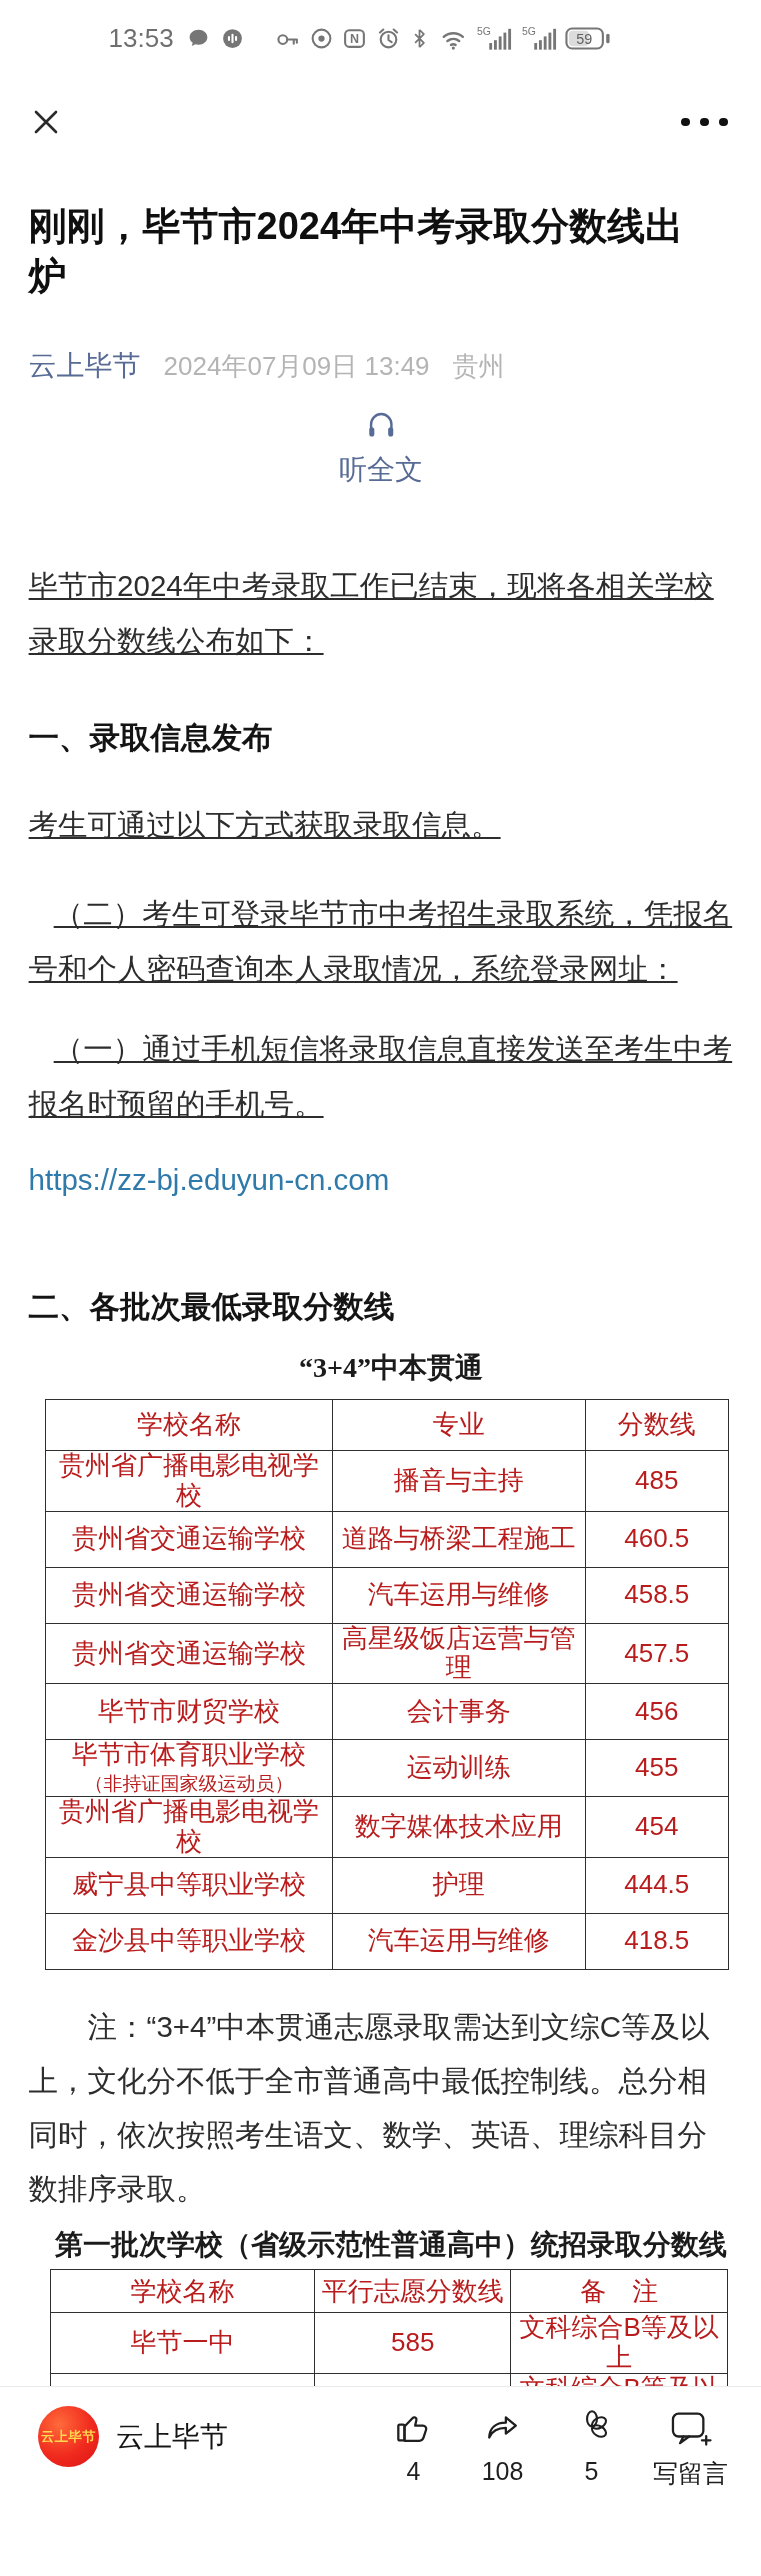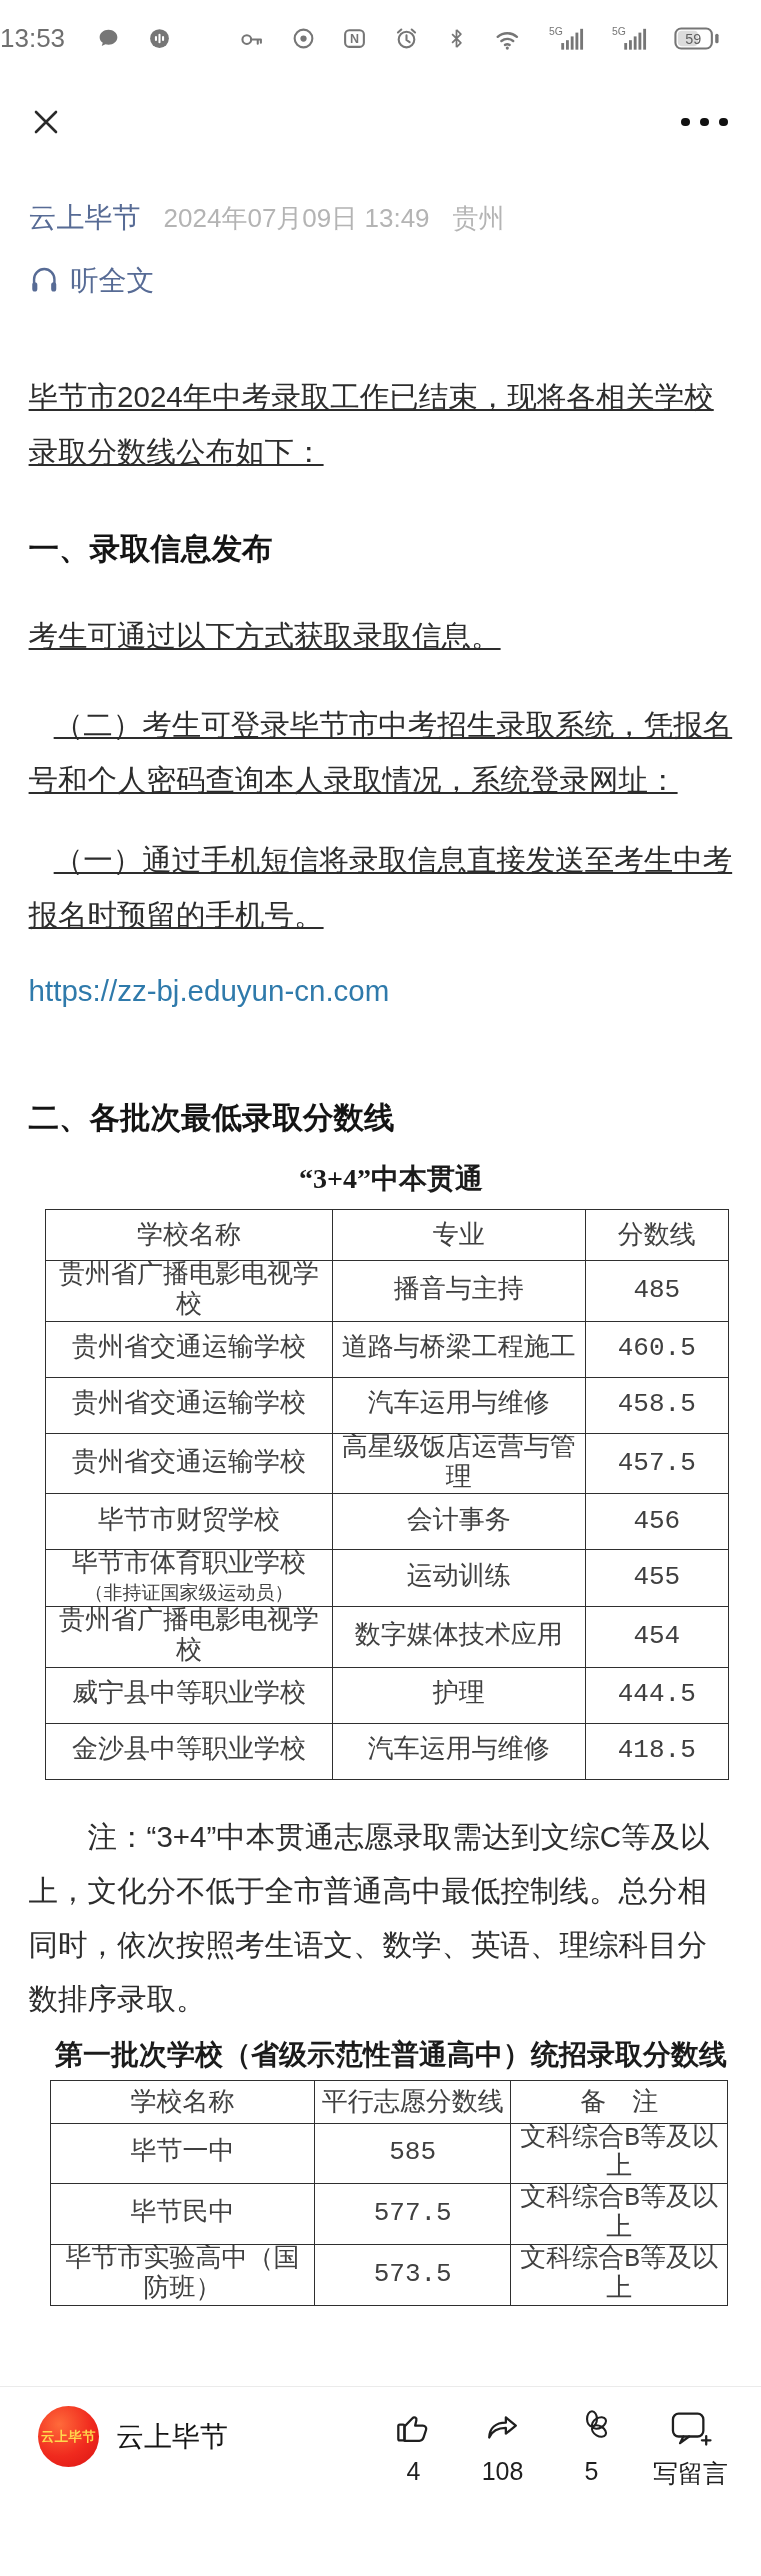--- a/index.html
+++ b/index.html
@@ -1,50 +1,50 @@
 <!DOCTYPE html>
 <html style="font-size:15.2px"><head>
 <meta charset="utf-8">
 <style>
   html,body{margin:0;padding:0;background:#fff;}
   .screen{position:relative;width:762px;height:2576px;background:#fff;overflow:hidden;
           font-family:"Liberation Sans","DejaVu Sans",sans-serif;color:#2e2e2e;}
   
-  .status-bar{height:57px;display:flex;align-items:center;justify-content:space-between;
+  .status-bar{height:57px;display:flex;align-items:center;justify-content:center;
               padding:9.5px 42px 0 0;gap:8.6px;color:#747474;}
   .status-time{font-size:26px;color:#6f6f6f;margin-right:3.8px;}
   .sicon{display:flex;align-items:center;}
   
   .nav-row{height:61px;margin-top:25px;padding:0 34px 0 28.6px;display:flex;
            align-items:center;justify-content:space-between;}
   .dots{display:flex;gap:10.5px;}
   .dots i{width:8.6px;height:8.6px;border-radius:50%;background:#111;display:block;}
   
   .title{margin:48px 28.6px 0;max-width:659px;font-size:38px;line-height:50px;
          font-weight:600;color:#0f0f0f;}
   .byline{margin:46px 28.6px 0;display:flex;align-items:baseline;gap:23px;font-size:26px;}
   .author{color:#576b95;font-size:28px;}
   .meta{color:#b4b4b4;}
   .listen{margin:25px 28.6px 0;display:flex;align-items:center;gap:11.4px;
-          color:#576b95;font-size:28px;}
+          color:#576b95;font-size:28px;flex-direction:column;}
   .para{margin:25px 28.6px 0;font-size:29.5px;line-height:55px;color:#2d2d2d;text-decoration:underline;}
   .para.intro{margin-top:69px;}
   .para.lead{margin-top:38px;}
   .para.item{text-indent:0.85em;}
   .para.item2{margin-top:34px;}
   .sec-h{margin:50px 28.6px 0;font-size:30.5px;font-weight:700;color:#141414;}
   .sec-h.second{margin-top:80px;}
   .link-line{margin:21px 28.6px 0;font-size:29.5px;line-height:55px;}
   .article-link{color:#2f7aab;text-decoration:none;}
   
   .tbl-title{margin:21px 0 0;text-align:center;font-family:"Liberation Serif","DejaVu Serif",serif;
              font-weight:700;font-size:28px;color:#1b1b1b;padding-left:20px;}
   .tbl-title.t2t{margin-top:9.5px;}
   table.scan{border-collapse:collapse;table-layout:fixed;
-             font-family:Liberation Mono, monospace;color:#404040;}
+             font-family:Liberation Sans, sans-serif;color:#b91c1c;}
   table.scan th,table.scan td{border:1.9px solid #2f2f2f;text-align:center;
              font-weight:400;font-size:26px;padding:0 3.8px;overflow:hidden;}
   table.t1{margin:11.4px 0 0 45px;width:684px;}
   table.t1 th{height:50px;}
   table.t1 td{height:55px;}
   table.t2{margin:5.7px 0 0 50px;width:678px;}
   table.t2 th{height:42px;}
   table.t2 td{height:46px;}
   .cell-main{display:block;line-height:1.15;}
   .cell-sub{display:block;font-size:19px;line-height:1.2;margin-top:2.9px;}
@@ -159,20 +159,21 @@
           <path d="M7 7l20 20M27 7L7 27"></path>
         </svg>
     </span>
     <span class="dots">
         <i></i>
         <i></i>
         <i></i>
       </span>
   </div>
 
+  <h1 class="title">刚刚，毕节市2024年中考录取分数线出炉</h1>
 
   <div class="byline">
     <span class="author">云上毕节</span>
     <span class="meta">2024年07月09日 13:49</span>
     <span class="meta">贵州</span>
   </div>
 
   <div class="listen">
     <span style="display:flex;">
       <svg width="30.5" height="30.5" viewBox="0 0 30 30">

